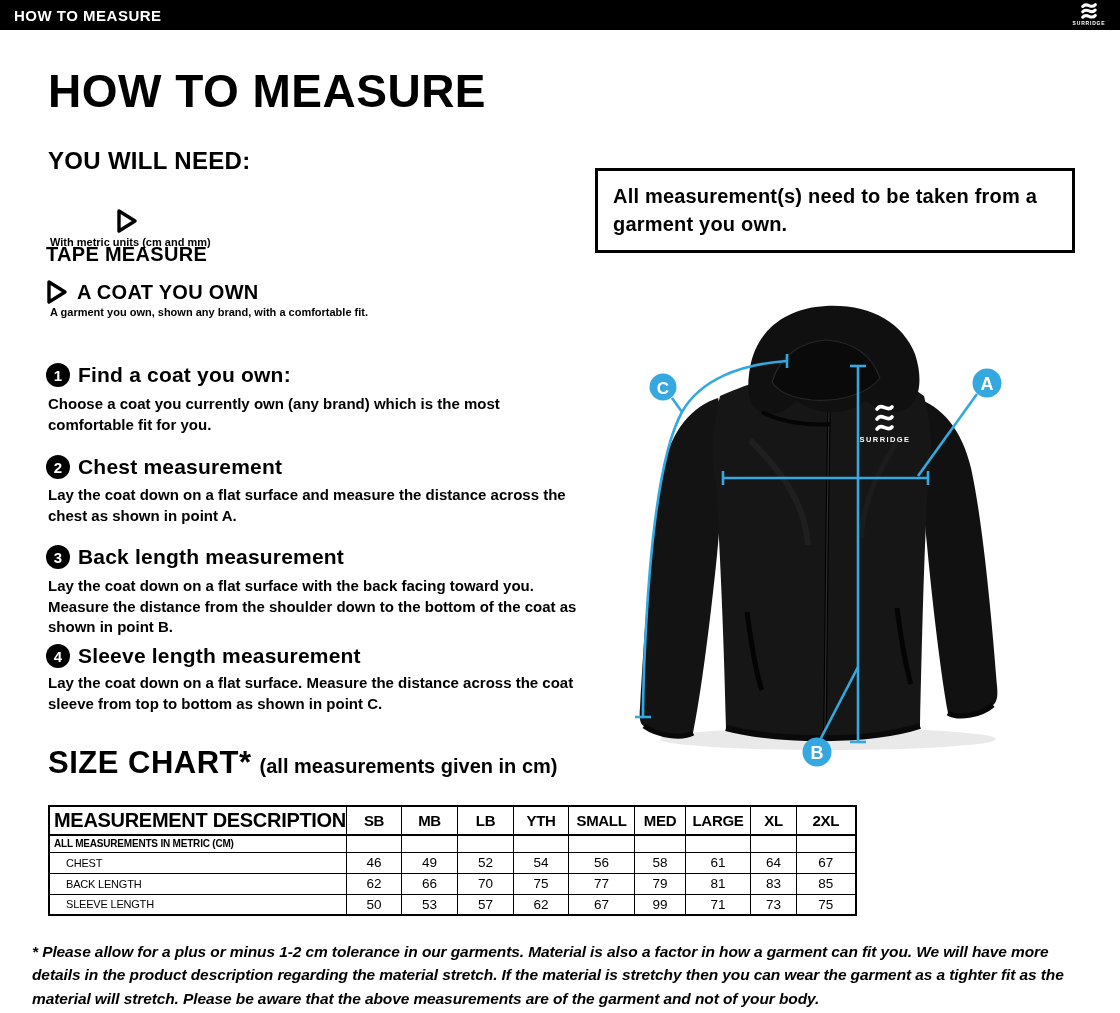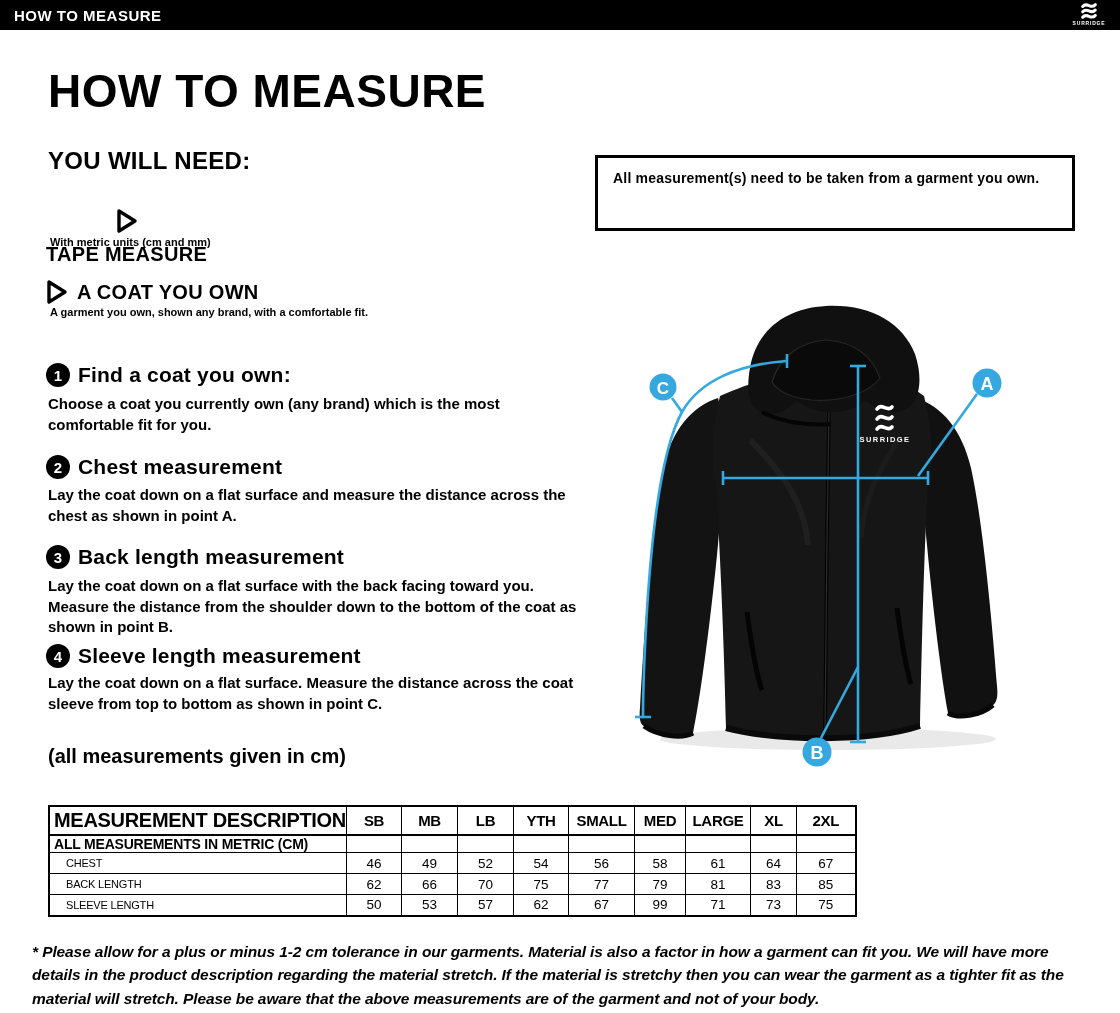--- a/index.html
+++ b/index.html
@@ -21,36 +21,36 @@
   .need-title { font-size:20px; font-weight:800; letter-spacing:.3px; }
   .need-desc { position:absolute; left:50px; font-size:11px; font-weight:bold; }
 
   
   .step-head { position:absolute; left:46px; display:flex; align-items:center; gap:8px; }
   .badge { width:24px; height:24px; border-radius:50%; background:#000; color:#fff; font-size:15px; font-weight:bold; display:flex; align-items:center; justify-content:center; flex:0 0 24px; }
   .step-title { font-size:21px; font-weight:800; letter-spacing:.2px; }
   .step-desc { position:absolute; left:48px; width:540px; font-size:15px; font-weight:bold; line-height:1.38; }
 
   
-  .notice { position:absolute; left:595px; top:155px; width:480px; min-height:76px; border:3px solid #000; padding:11px 15px; font-size:14px; font-weight:800; line-height:1.42; letter-spacing:.2px; }
+  .notice { position:absolute; left:595px; top:168px; width:480px; min-height:76px; border:3px solid #000; padding:11px 15px; font-size:20px; font-weight:800; line-height:1.42; letter-spacing:.2px; }
 
   
   .diagram { position:absolute; left:600px; top:290px; width:520px; height:510px; }
 
   
   .size-chart-head { position:absolute; left:48px; top:745px; display:flex; align-items:baseline; gap:8px; }
   .size-chart-title { font-size:31px; font-weight:800; letter-spacing:.5px; }
   .size-chart-sub { font-size:20px; font-weight:bold; }
 
   table.size-table { position:absolute; left:48px; top:805px; border-collapse:collapse; table-layout:fixed; background:#fff; }
   .size-table td, .size-table th { border:1px solid #000; overflow:hidden; white-space:nowrap; }
   .size-table { border:2px solid #000; }
   .size-table thead th { height:29px; font-weight:bold; font-size:15px; letter-spacing:-.3px; text-align:center; border-bottom:2px solid #000; }
   .size-table thead th.desc { font-size:20px; text-align:left; padding-left:4px; }
-  .size-table tr.metric td { height:17px; font-size:14px; font-weight:bold; letter-spacing:-.2px; padding-left:4px;margin-top:15px; }
+  .size-table tr.metric td { height:17px; font-size:10px; font-weight:bold; letter-spacing:-.2px; padding-left:4px;margin-top:15px; }
   .size-table tr.data td { height:21px; font-size:13.5px; text-align:center; }
   .size-table tr.data td.lbl { font-size:11px; text-align:left; padding-left:16px; letter-spacing:-.2px; }
 
   
   .footnote { position:absolute; left:32px; top:940px; width:1060px; font-size:15.5px; font-weight:bold; font-style:italic; line-height:1.5; letter-spacing:-.1px; }
 
   .tri-icon { flex:0 0 auto; }
 </style>
 </head>
 <body>
@@ -184,20 +184,21 @@
         <text x="217" y="468.5" text-anchor="middle" fill="#fff" font-family="Liberation Sans, sans-serif" font-size="18" font-weight="bold">B</text>
       </g>
       <g>
         <circle cx="63" cy="97" r="13.5" fill="#35a8e0"></circle>
         <text x="63" y="103.5" text-anchor="middle" fill="#fff" font-family="Liberation Sans, sans-serif" font-size="17" font-weight="bold">C</text>
       </g>
     </svg>
   </div>
 
   <div class="size-chart-head">
+    <span class="size-chart-title">SIZE CHART*</span>
     <span class="size-chart-sub">(all measurements given in cm)</span>
   </div>
 
   <table class="size-table">
     <colgroup>
       <col style="width:232px">
         <col style="width:55px">
         <col style="width:56px">
         <col style="width:56px">
         <col style="width:55px">

